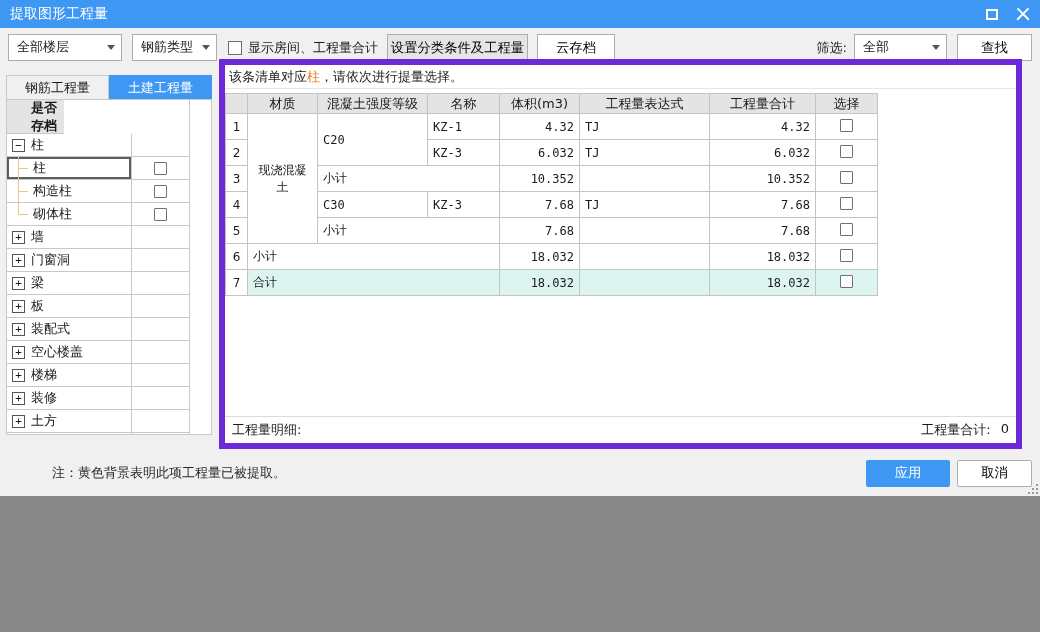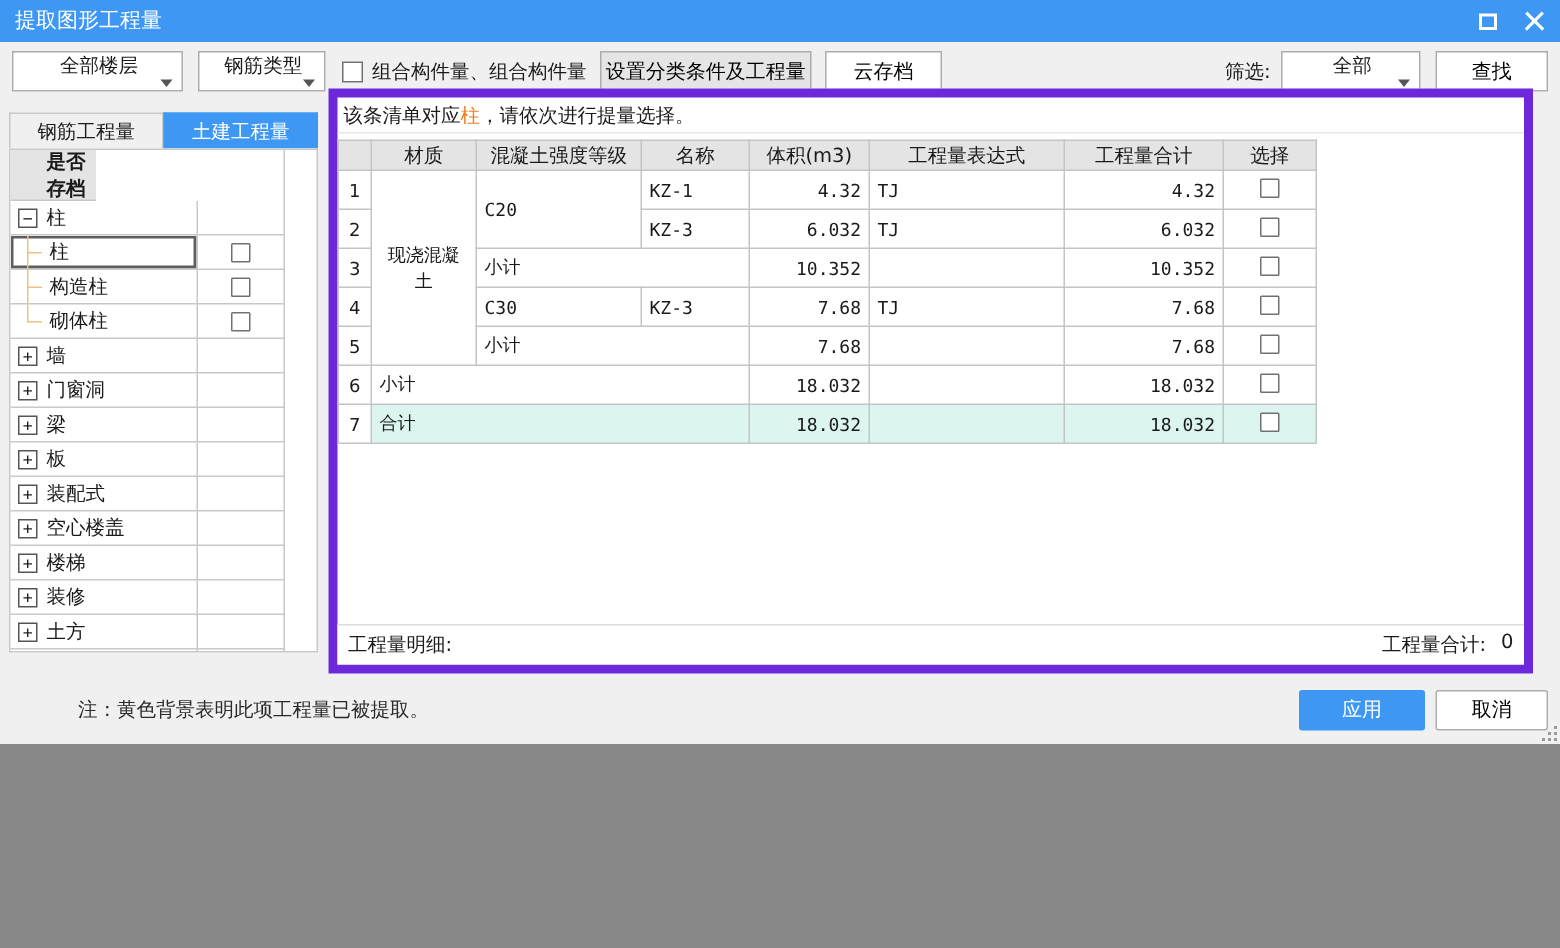--- a/index.html
+++ b/index.html
@@ -13,21 +13,21 @@
   .titlebar .title { font-size:14px; }
   .win-controls { margin-left:auto; display:flex; align-items:center; gap:18px; }
   .ico-restore { width:12px; height:11px; border:2px solid #fff; display:inline-block; }
   .ico-close { position:relative; width:14px; height:14px; display:inline-block; cursor:pointer; }
   .ico-close::before,.ico-close::after { content:''; position:absolute; left:-1px; top:6px; width:16px; height:2.4px; background:#fff; }
   .ico-close::before { transform:rotate(45deg); } .ico-close::after { transform:rotate(-45deg); }
 
   
   .toolbar { position:absolute; top:34px; left:8px; right:8px; height:27px; display:flex; align-items:center; }
   .combo { height:27px; background:#fff; border:1px solid #adadad; display:flex; align-items:center;
-           padding:0 6px 1px 8px;flex-direction:column; }
+           padding:0 6px 1px 8px; }
   .combo .caret { margin-left:auto; width:0; height:0; border-left:4px solid transparent; border-right:4px solid transparent; border-top:5px solid #555; }
   .combo-floors { width:114px; margin-right:10px; }
   .combo-rebar  { width:85px;  margin-right:11px; }
   .combo-filter { width:93px;  margin-right:10px; }
   .chk { width:14px; height:14px; border:1px solid #707070; background:#fff; display:inline-block; flex:none; }
   .chk-group { display:flex; align-items:center; gap:6px; margin-right:9px; }
   .btn { height:27px; display:flex; align-items:center; justify-content:center; border:1px solid #adadad; background:#fff; cursor:pointer; }
   .btn-setcond { width:141px; background:#e5e5e5; margin-right:9px; }
   .btn-cloud { width:78px; margin-right:10px; }
   .filter-label { margin-left:auto; margin-right:7px; }
@@ -103,21 +103,21 @@
     <div class="combo combo-floors">
       <span>全部楼层</span>
       <span class="caret"></span>
     </div>
     <div class="combo combo-rebar">
       <span>钢筋类型</span>
       <span class="caret"></span>
     </div>
     <div class="chk-group">
       <span class="chk"></span>
-      <span>组合构件量、组合构件量</span>
+      <span>显示房间、工程量合计</span>
     </div>
     <button class="btn btn-setcond">设置分类条件及工程量</button>
     <button class="btn btn-cloud">云存档</button>
     <span class="filter-label">筛选:</span>
     <div class="combo combo-filter">
       <span>全部</span>
       <span class="caret"></span>
     </div>
     <button class="btn btn-find">查找</button>
   </div>

